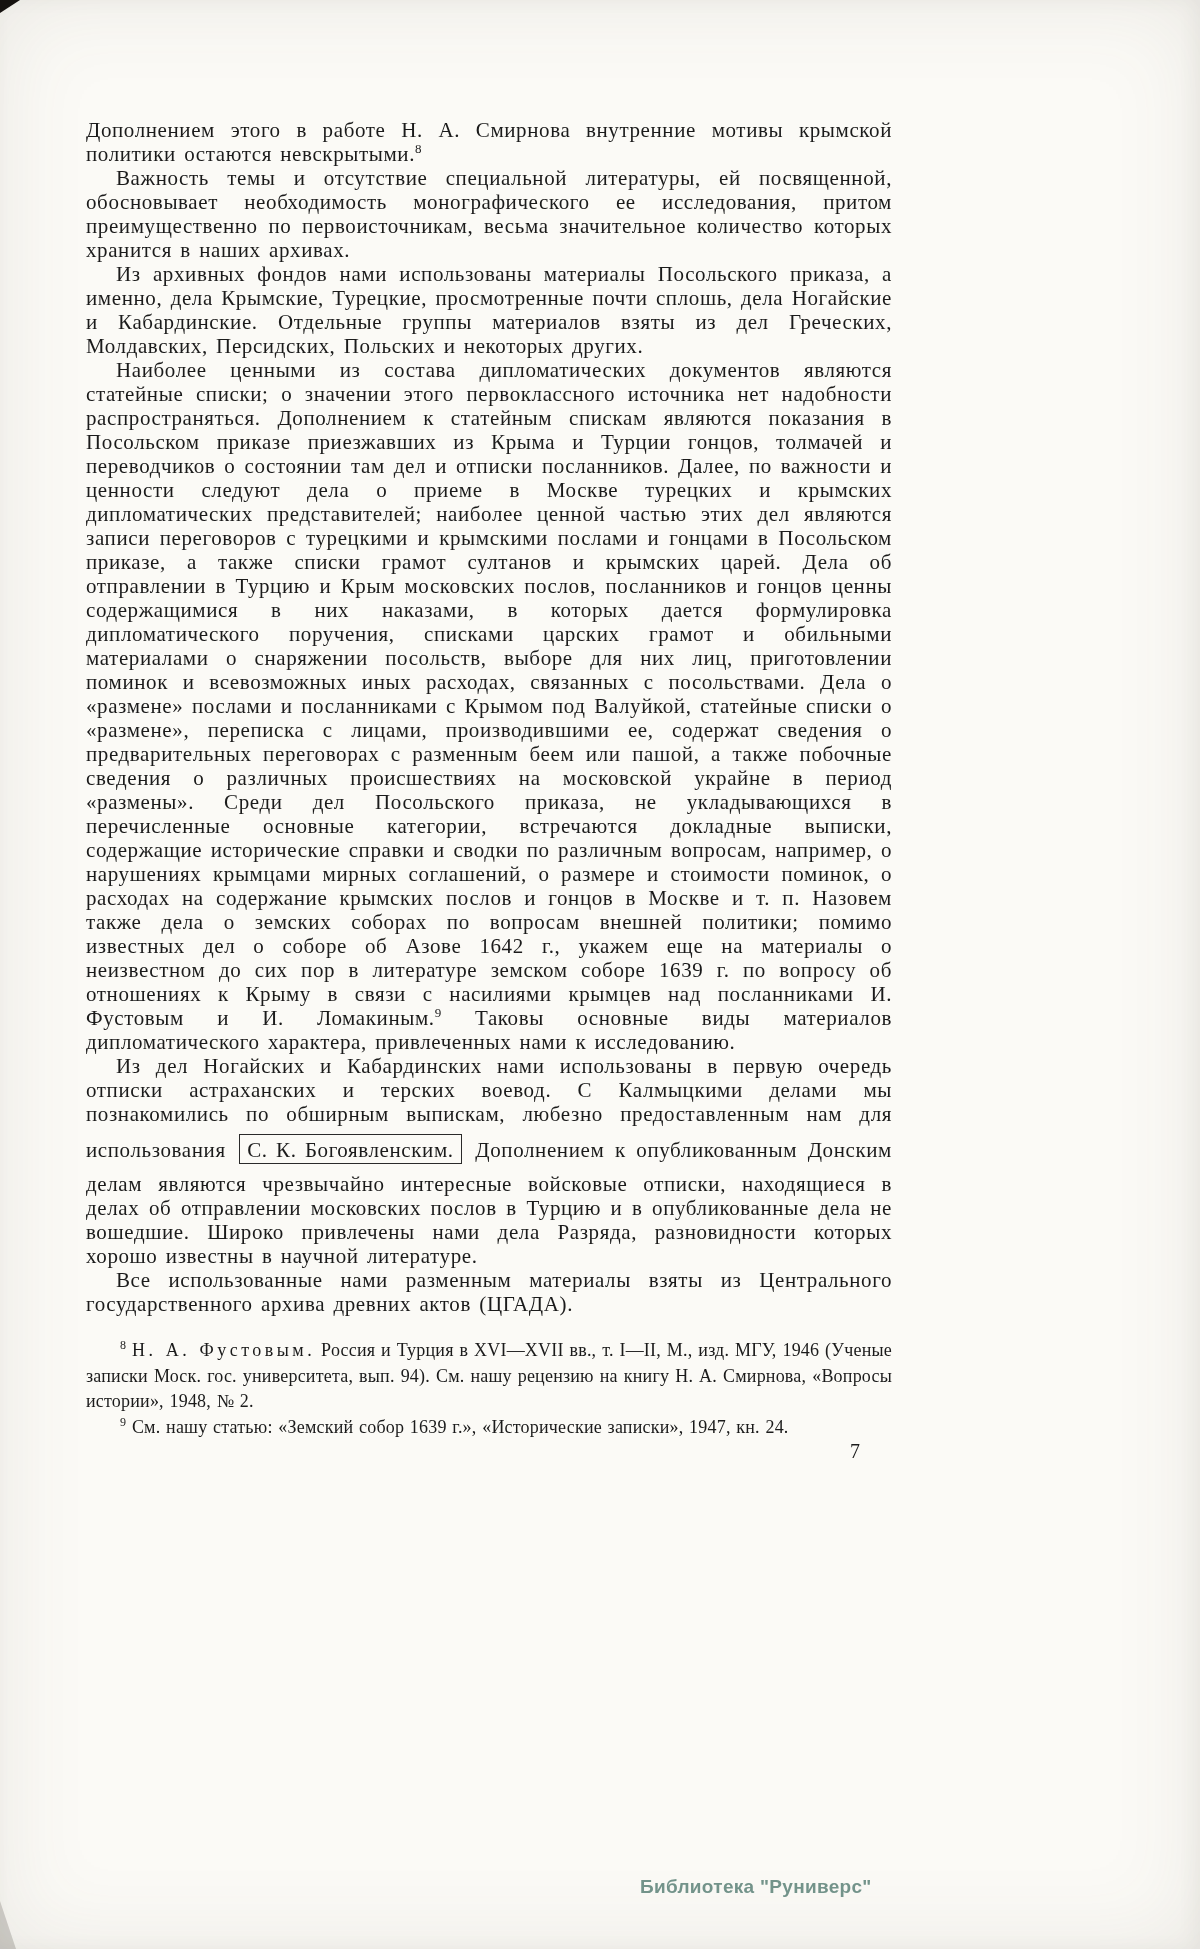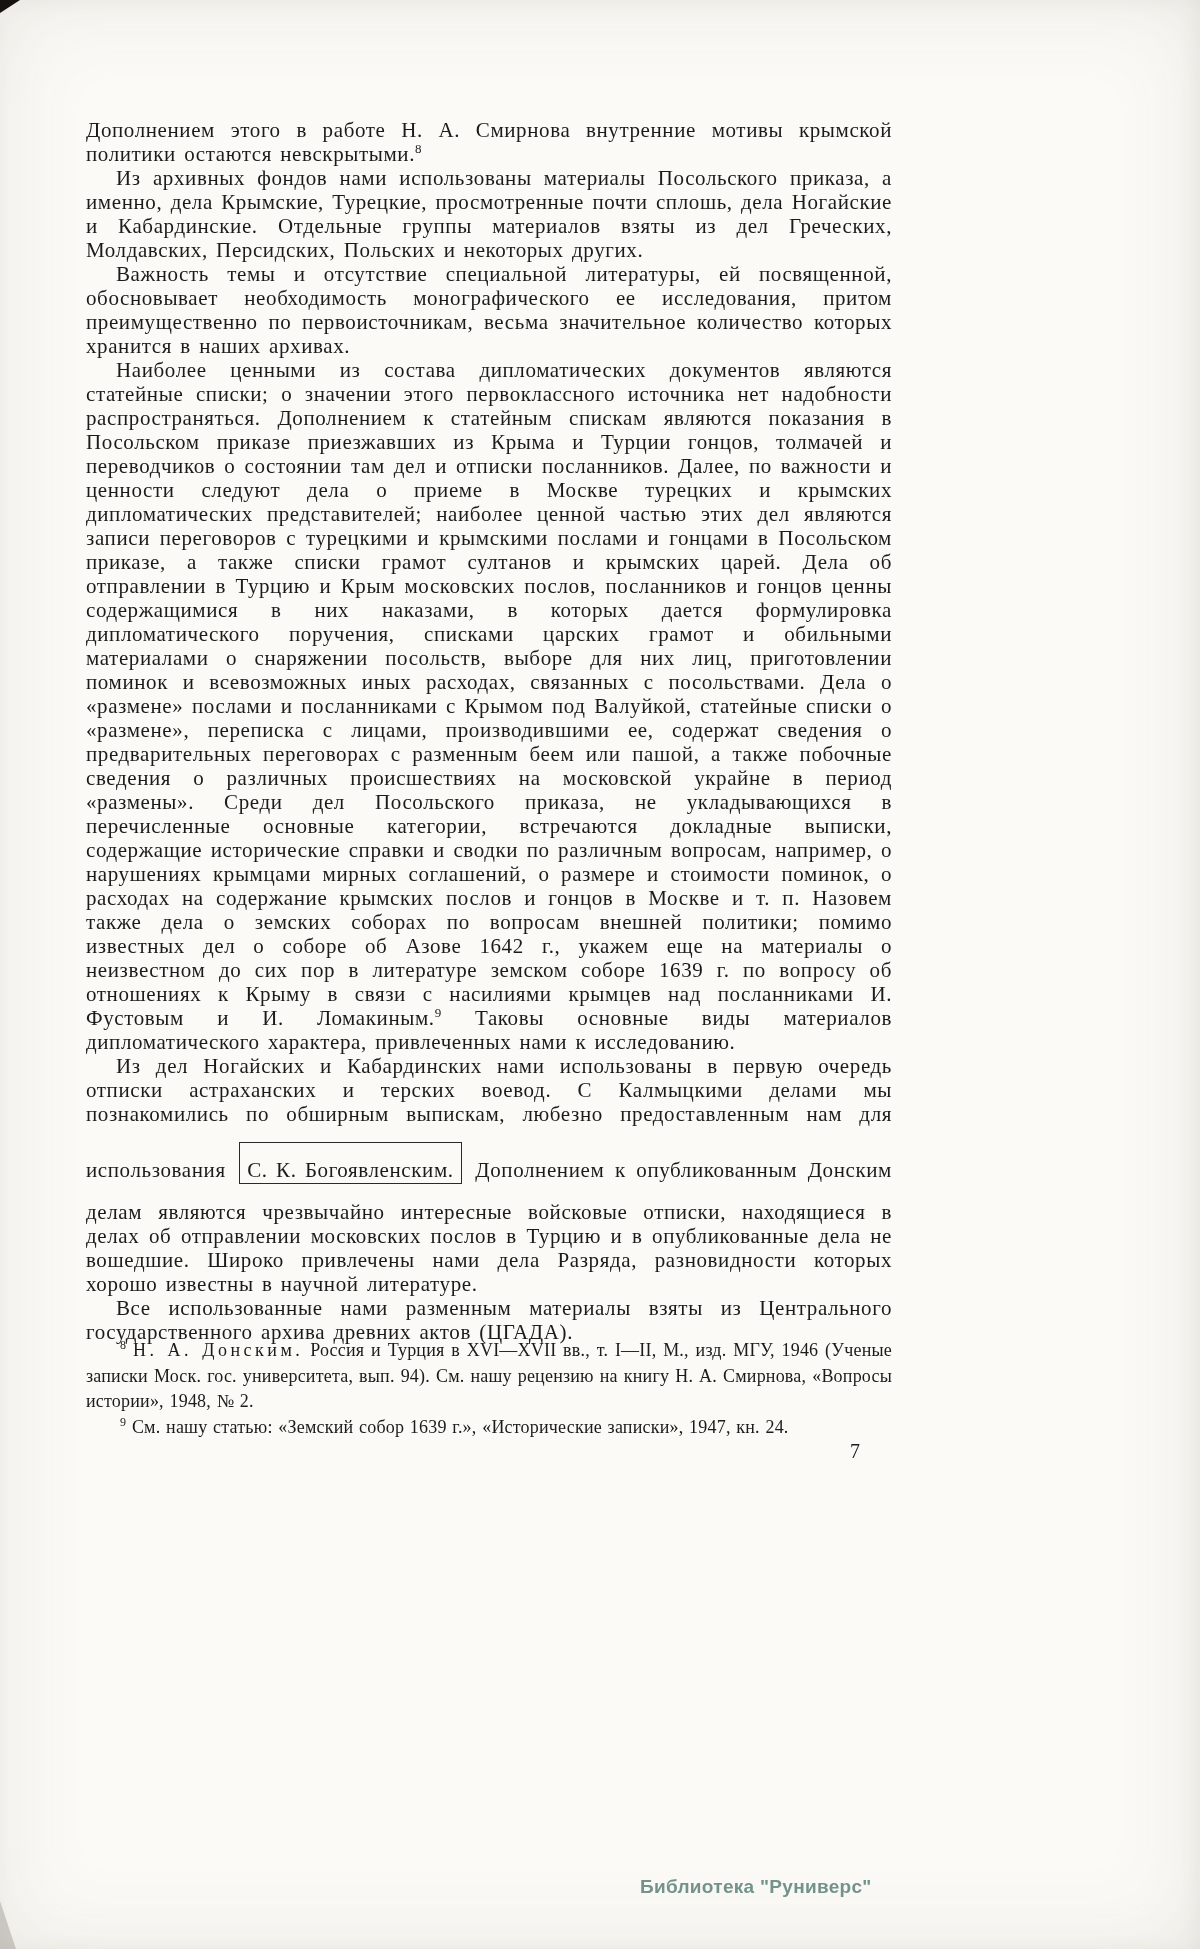--- a/index.html
+++ b/index.html
@@ -42,22 +42,22 @@
   .text-block p { margin: 0; }
   .text-block p.indent { text-indent: 30px; }
   sup.fn-ref {
     font-size: 13px;
     line-height: 0;
     vertical-align: super;
   }
   .boxed {
     display: inline-block;
     border: 1.6px solid #2a2a2a;
-    padding: 17px 7px 2px 7px;
-    margin: 16px 3px;
+    padding: 5px 7px 2px 7px;
+    margin: 8px 3px;
     line-height: 21px;
     text-indent: 0;
   }
   .footnotes {
     position: absolute;
     left: 86px; top: 1338px; width: 806px;
     font-size: 18px;
     line-height: 25.5px;
     text-align: justify;
     letter-spacing: 0.2px;
@@ -85,32 +85,32 @@
 <body style="background: rgb(251, 250, 246); color: rgb(27, 27, 27);">
 
 <div class="scan-vignette"></div>
 <div class="corner-top-left"></div>
 <div class="corner-bottom-left"></div>
 
 <main class="text-block">
 
   <p><span>Дополнением этого в работе Н. А. Смирнова внутренние мотивы крымской политики остаются невскрытыми.</span><sup class="fn-ref">8</sup></p>
 
+  <p class="indent"><span>Важность темы и отсутствие специальной литературы, ей посвященной, обосновывает необходимость монографического ее исследования, притом преимущественно по первоисточникам, весьма значительное количество которых хранится в наших архивах.</span></p>
+
   <p class="indent"><span>Из архивных фондов нами использованы материалы Посольского приказа, а именно, дела Крымские, Турецкие, просмотренные почти сплошь, дела Ногайские и Кабардинские. Отдельные группы материалов взяты из дел Греческих, Молдавских, Персидских, Польских и некоторых других.</span></p>
-
-  <p class="indent"><span>Важность темы и отсутствие специальной литературы, ей посвященной, обосновывает необходимость монографического ее исследования, притом преимущественно по первоисточникам, весьма значительное количество которых хранится в наших архивах.</span></p>
 
   <p class="indent"><span>Наиболее ценными из состава дипломатических документов являются статейные списки; о значении этого первоклассного источника нет надобности распространяться. Дополнением к статейным спискам являются показания в Посольском приказе приезжавших из Крыма и Турции гонцов, толмачей и переводчиков о состоянии там дел и отписки посланников. Далее, по важности и ценности следуют дела о приеме в Москве турецких и крымских дипломатических представителей; наиболее ценной частью этих дел являются записи переговоров с турецкими и крымскими послами и гонцами в Посольском приказе, а также списки грамот султанов и крымских царей. Дела об отправлении в Турцию и Крым московских послов, посланников и гонцов ценны содержащимися в них наказами, в которых дается формулировка дипломатического поручения, списками царских грамот и обильными материалами о снаряжении посольств, выборе для них лиц, приготовлении поминок и всевозможных иных расходах, связанных с посольствами. Дела о «размене» послами и посланниками с Крымом под Валуйкой, статейные списки о «размене», переписка с лицами, производившими ее, содержат сведения о предварительных переговорах с разменным беем или пашой, а также побочные сведения о различных происшествиях на московской украйне в период «размены». Среди дел Посольского приказа, не укладывающихся в перечисленные основные категории, встречаются докладные выписки, содержащие исторические справки и сводки по различным вопросам, например, о нарушениях крымцами мирных соглашений, о размере и стоимости поминок, о расходах на содержание крымских послов и гонцов в Москве и т. п. Назовем также дела о земских соборах по вопросам внешней политики; помимо известных дел о соборе об Азове 1642 г., укажем еще на материалы о неизвестном до сих пор в литературе земском соборе 1639 г. по вопросу об отношениях к Крыму в связи с насилиями крымцев над посланниками И. Фустовым и И. Ломакиным.</span><sup class="fn-ref">9</sup><span> Таковы основные виды материалов дипломатического характера, привлеченных нами к исследованию.</span></p>
 
   <p class="indent"><span>Из дел Ногайских и Кабардинских нами использованы в первую очередь отписки астраханских и терских воевод. С Калмыцкими делами мы познакомились по обширным выпискам, любезно предоставленным нам для использования </span><span class="boxed">С. К. Богоявленским.</span><span> Дополнением к опубликованным Донским делам являются чрезвычайно интересные войсковые отписки, находящиеся в делах об отправлении московских послов в Турцию и в опубликованные дела не вошедшие. Широко привлечены нами дела Разряда, разновидности которых хорошо известны в научной литературе.</span></p>
 
   <p class="indent"><span>Все использованные нами разменным материалы взяты из Центрального государственного архива древних актов (ЦГАДА).</span></p>
 
 </main>
 
 <section class="footnotes">
-  <p><sup class="fn-ref">8</sup> <span class="spaced">Н. А. Донским.</span><span> Россия и Турция в XVI—XVII вв., т. I—II, М., изд. МГУ, 1946 (Ученые записки Моск. гос. университета, вып. 94). См. нашу рецензию на книгу Н. А. Смирнова, «Вопросы истории», 1948, № 2.</span></p>
+  <p><sup class="fn-ref">8</sup> <span class="spaced">Н. А. Фустовым.</span><span> Россия и Турция в XVI—XVII вв., т. I—II, М., изд. МГУ, 1946 (Ученые записки Моск. гос. университета, вып. 94). См. нашу рецензию на книгу Н. А. Смирнова, «Вопросы истории», 1948, № 2.</span></p>
   <p><sup class="fn-ref">9</sup> <span>См. нашу статью: «Земский собор 1639 г.», «Исторические записки», 1947, кн. 24.</span></p>
 </section>
 
 <div class="page-number">7</div>
 
 <div class="watermark" style="color: rgb(115, 147, 138);">Библиотека "Руниверс"</div>
 
 </body></html>

